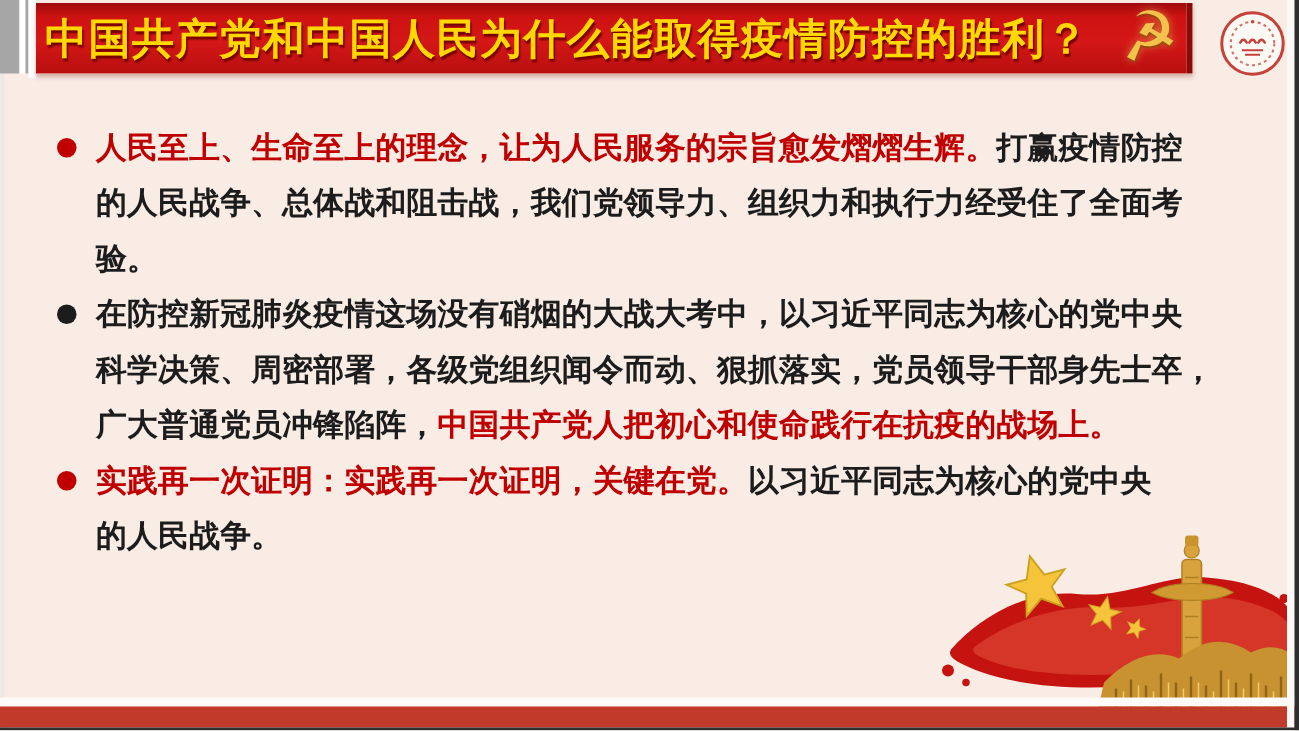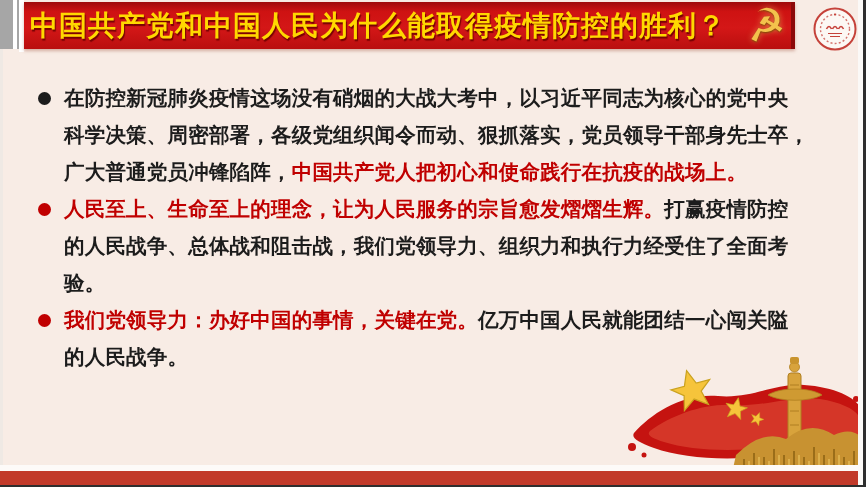--- a/index.html
+++ b/index.html
@@ -73,34 +73,34 @@
   <svg class="seal" viewBox="0 0 46 46">
     <circle cx="23" cy="23" r="20.5" fill="#fcf8f4" stroke="#c5423a" stroke-width="2"></circle>
     <circle cx="23" cy="23" r="14.5" fill="none" stroke="#d4736c" stroke-width="1.4" stroke-dasharray="2 2.2"></circle>
     <circle cx="23" cy="8.5" r="1.1" fill="#c5423a"></circle>
     <path d="M14.5,23 q2.5,-5 5,0 M20.5,23 q2.5,-5 5,0 M26.5,23 q2.5,-5 5,0" fill="none" stroke="#c5423a" stroke-width="1.6"></path>
     <path d="M16,27.5 h14 M18,30.5 h10" stroke="#c5423a" stroke-width="1.2"></path>
   </svg>
 
   <div class="content">
       <div class="bullet">
+        <span class="dot" style="background: rgb(192, 0, 0);"></span>
+        <div class="bline"><span class="seg-r">人民至上、生命至上的理念，让为人民服务的宗旨愈发熠熠生辉。</span><span class="seg-k">打赢疫情防控</span></div>
+        <div class="bline"><span class="seg-k">的人民战争、总体战和阻击战，我们党领导力、组织力和执行力经受住了全面考</span></div>
+        <div class="bline"><span class="seg-k">验。</span></div>
+      </div>
+      <div class="bullet">
         <span class="dot" style="background: rgb(28, 28, 28);"></span>
         <div class="bline"><span class="seg-k">在防控新冠肺炎疫情这场没有硝烟的大战大考中，以习近平同志为核心的党中央</span></div>
         <div class="bline"><span class="seg-k">科学决策、周密部署，各级党组织闻令而动、狠抓落实，党员领导干部身先士卒，</span></div>
         <div class="bline"><span class="seg-k">广大普通党员冲锋陷阵，</span><span class="seg-r">中国共产党人把初心和使命践行在抗疫的战场上。</span></div>
       </div>
       <div class="bullet">
         <span class="dot" style="background: rgb(192, 0, 0);"></span>
-        <div class="bline"><span class="seg-r">人民至上、生命至上的理念，让为人民服务的宗旨愈发熠熠生辉。</span><span class="seg-k">打赢疫情防控</span></div>
-        <div class="bline"><span class="seg-k">的人民战争、总体战和阻击战，我们党领导力、组织力和执行力经受住了全面考</span></div>
-        <div class="bline"><span class="seg-k">验。</span></div>
-      </div>
-      <div class="bullet">
-        <span class="dot" style="background: rgb(192, 0, 0);"></span>
-        <div class="bline"><span class="seg-r">我们党领导力：办好中国的事情，关键在党。</span><span class="seg-k">亿万中国人民就能团结一心闯关隘</span></div>
+        <div class="bline"><span class="seg-r">实践再一次证明：实践再一次证明，关键在党。</span><span class="seg-k">以习近平同志为核心的党中央</span></div>
         <div class="bline"><span class="seg-k">的人民战争。</span></div>
       </div>
     </div>
 
   <svg class="artwork" viewBox="0 0 238 118">
     <path d="M10,78 C28,58 58,38 94,41 C128,44 150,28 180,30 C210,32 232,42 237,54
              L237,102 C212,110 172,98 142,101 C102,106 58,103 30,93 C14,87 7,83 10,78 Z" fill="#c51310"></path>
     <path d="M26,76 C48,60 80,48 110,50 C140,52 168,40 196,44 C216,47 230,54 234,60
              L234,92 C206,100 168,90 140,93 C104,97 64,95 40,87 C28,83 22,80 26,76 Z" fill="#d8402e" opacity="0.8"></path>
     <circle cx="8" cy="92" r="4" fill="#c51310"></circle>

